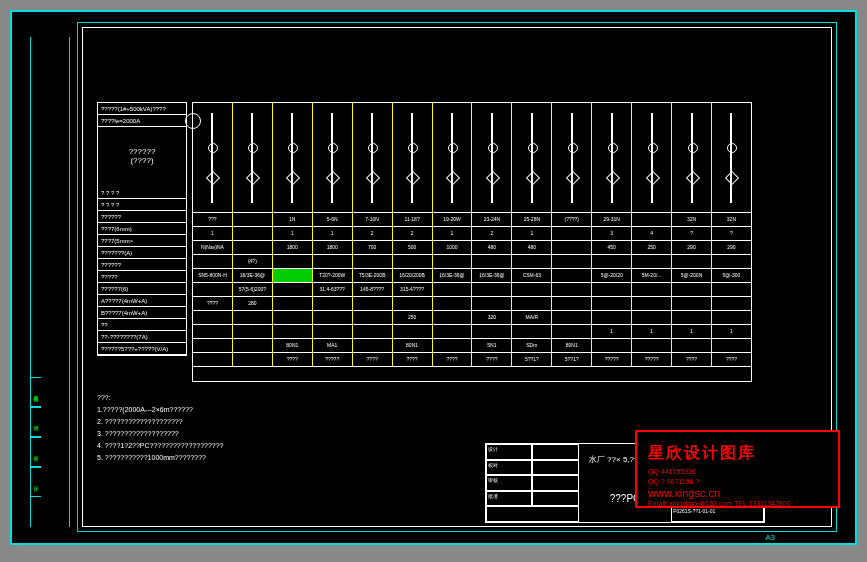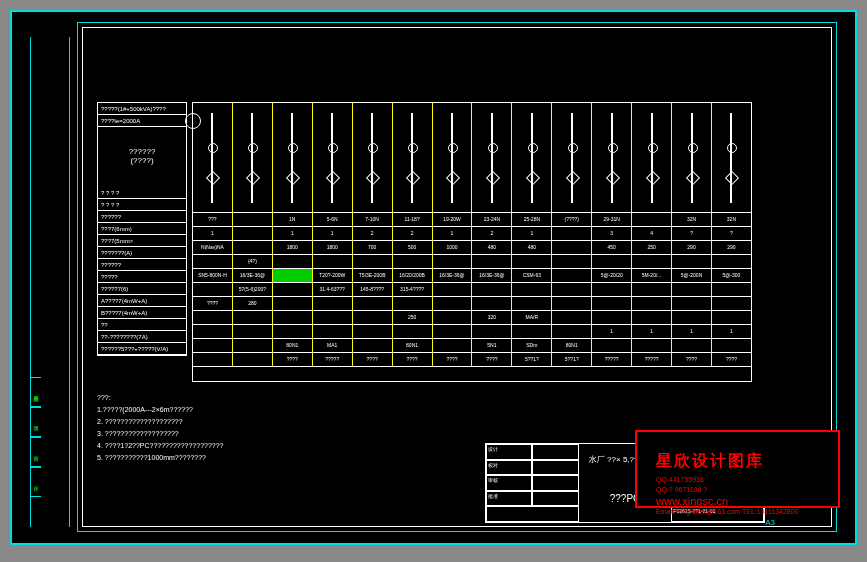--- a/index.html
+++ b/index.html
@@ -23,25 +23,25 @@
 .sch-rows{height:170px}
 .sch-row{display:flex;border-bottom:1px solid #fff;height:14px}
 .sch-cell{flex:1;border-right:1px solid #ff0;color:#fff;font-size:5px;text-align:center;line-height:13px;overflow:hidden}
 .sch-cell:last-child{border-right:none}
 .sch-cell.hl{background:#0c0}
 .notes{position:absolute;top:380px;left:85px;color:#fff;font-size:7px;line-height:12px}
 .tblock{position:absolute;bottom:20px;right:90px;width:280px;height:80px;border:1px solid #fff;color:#fff;font-size:6px}
 .tb-grid{display:grid;grid-template-columns:repeat(6,1fr);height:100%}
 .tb-cell{border:0.5px solid #fff;padding:1px;font-size:5px;overflow:hidden}
 .tb-title{grid-column:3/5;display:flex;align-items:center;justify-content:center;font-size:8px}
-.watermark{position:absolute;bottom:35px;right:15px;width:205px;height:78px;border:2px solid #f00;background:#000;padding:19px;color:#f00}
+.watermark{position:absolute;bottom:35px;right:15px;width:205px;height:78px;border:2px solid #f00;background:#000;padding:11px;color:#f00}
 .wm-title{font-size:16px;font-weight:bold;letter-spacing:2px;margin-bottom:3px}
 .wm-line{font-size:7px;line-height:10px}
 .wm-url{color:#f00;font-size:11px}
-.a3{position:absolute;bottom:16px;right:80px;color:#0dd;font-size:8px}
+.a3{position:absolute;bottom:1px;right:80px;color:#0dd;font-size:8px}
 </style>
 </head>
 <body>
 
 <div class="outer">
   <div class="sidebar">
     <div class="sidecell" style="margin-top:340px">公共图纸号</div>
     <div class="sidecell">说 明</div>
     <div class="sidecell">审 核</div>
     <div class="sidecell">设 计</div>

